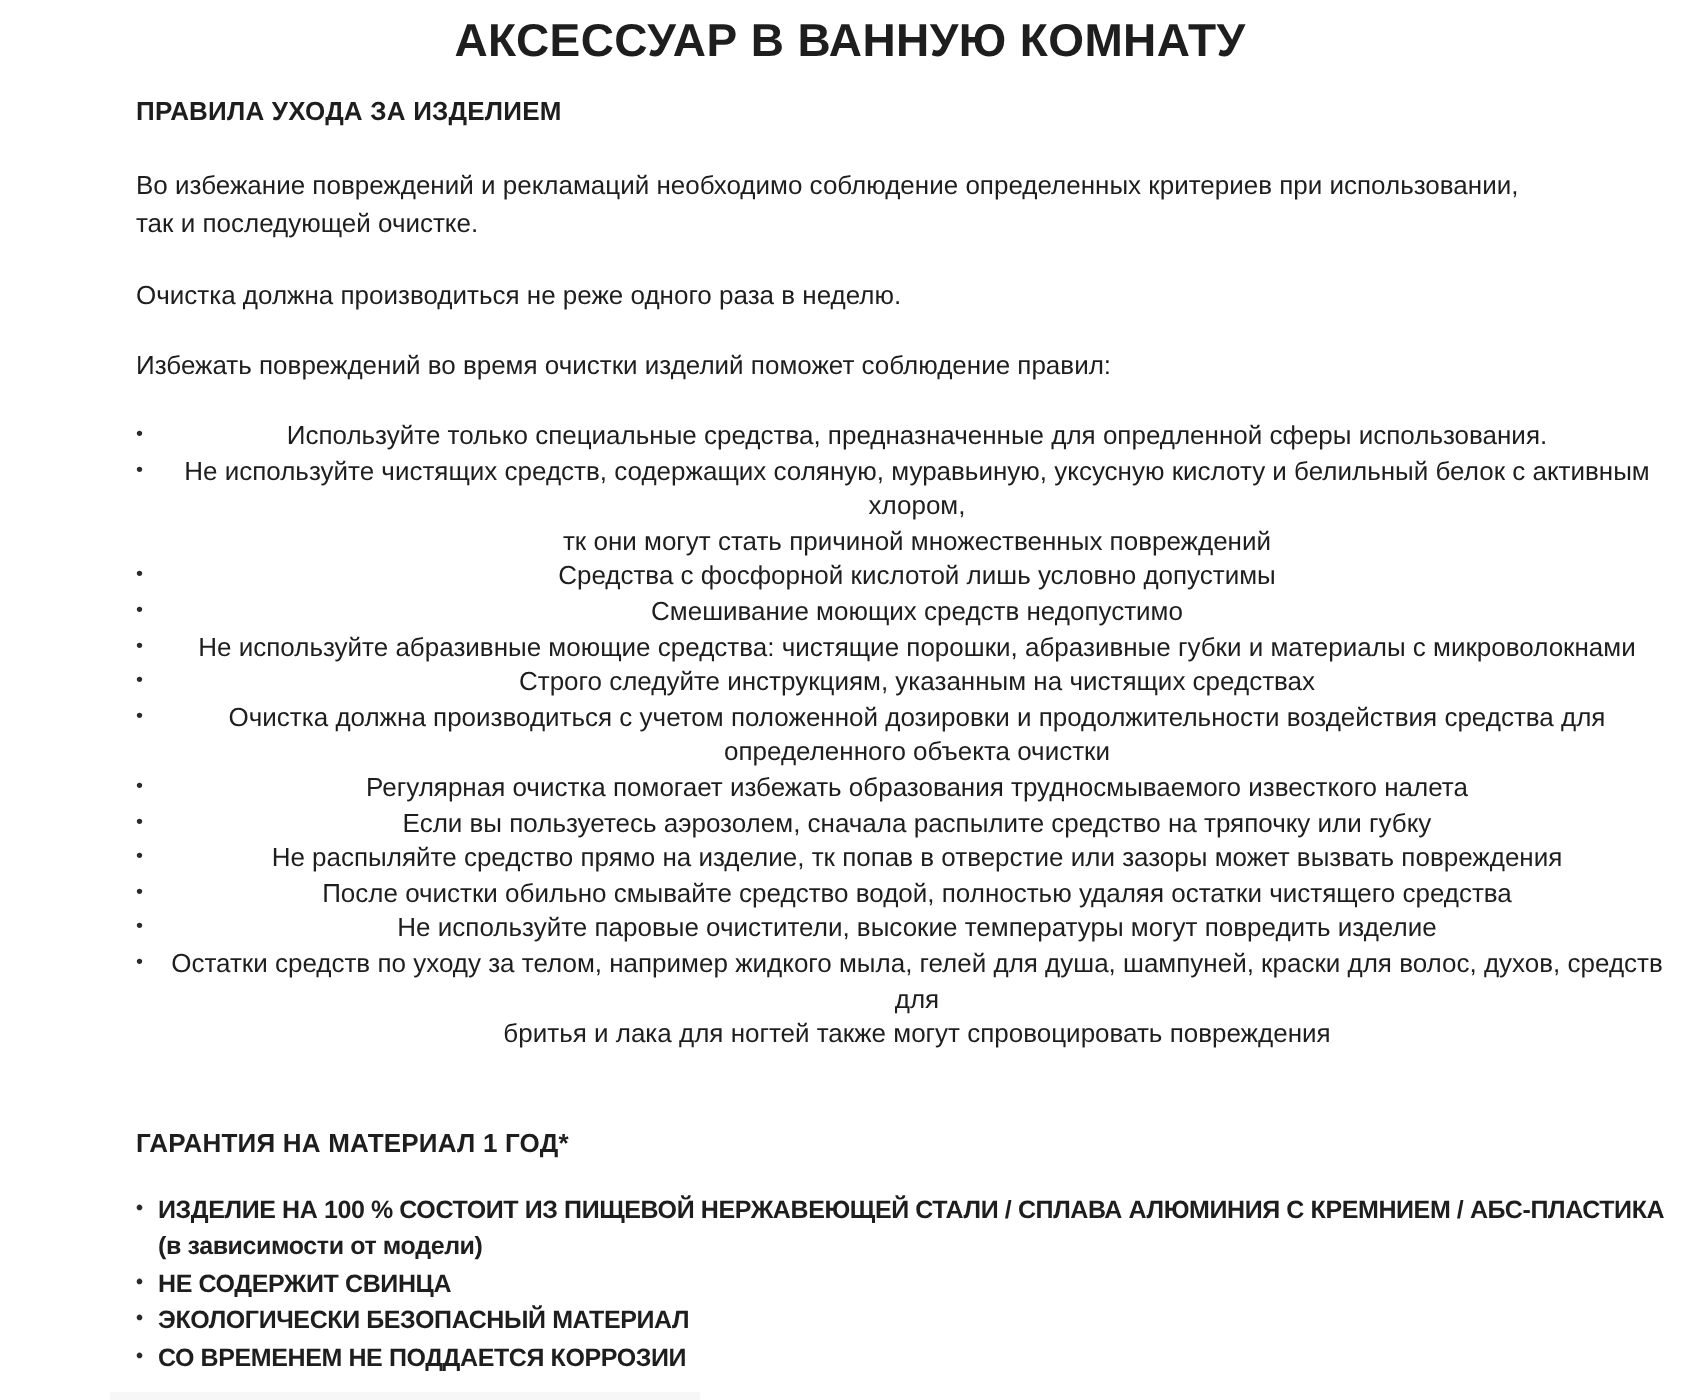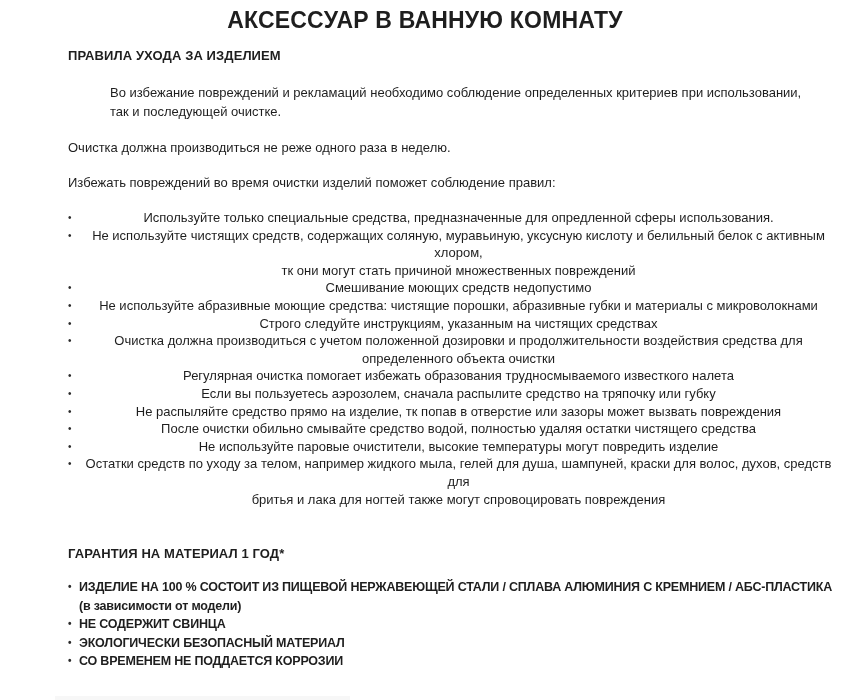--- a/index.html
+++ b/index.html
@@ -41,21 +41,21 @@
     line-height: 15px;
   }
   .care-heading   { margin-top: 15px; }
   .para {
     margin: 0;
     font-size: 13px;
     line-height: 19px;
     white-space: pre-line;
     max-width: 782px;
   }
-  .intro-para    { margin-top: 20px; margin-left: 42px; }
+  .intro-para    { margin-top: 20px; }
   .freq-para     { margin-top: 17px; }
   .rules-intro   { margin-top: 16px; }
   .bullet-list {
     list-style: none;
     margin: 0;
     padding: 0;
     max-width: 782px;
   }
   .care-list { margin-top: 17px; }
   .care-list li {
@@ -117,20 +117,21 @@
 так и последующей очистке.</p>
 
   <p class="para freq-para">Очистка должна производиться не реже одного раза в неделю.</p>
 
   <p class="para rules-intro">Избежать повреждений во время очистки изделий поможет соблюдение правил:</p>
 
   <ul class="bullet-list care-list">
     <li>Используйте только специальные средства, предназначенные для опредленной сферы использования.</li>
     <li>Не используйте чистящих средств, содержащих соляную, муравьиную, уксусную кислоту и белильный белок с активным хлором,
 тк они могут стать причиной множественных повреждений</li>
+    <li>Средства с фосфорной кислотой лишь условно допустимы</li>
     <li>Смешивание моющих средств недопустимо</li>
     <li>Не используйте абразивные моющие средства: чистящие порошки, абразивные губки и материалы с микроволокнами</li>
     <li>Строго следуйте инструкциям, указанным на чистящих средствах</li>
     <li>Очистка должна производиться с учетом положенной дозировки и продолжительности воздействия средства для
 определенного объекта очистки</li>
     <li>Регулярная очистка помогает избежать образования трудносмываемого известкого налета</li>
     <li>Если вы пользуетесь аэрозолем, сначала распылите средство на тряпочку или губку</li>
     <li>Не распыляйте средство прямо на изделие, тк попав в отверстие или зазоры может вызвать повреждения</li>
     <li>После очистки обильно смывайте средство водой, полностью удаляя остатки чистящего средства</li>
     <li>Не используйте паровые очистители, высокие температуры могут повредить изделие</li>

